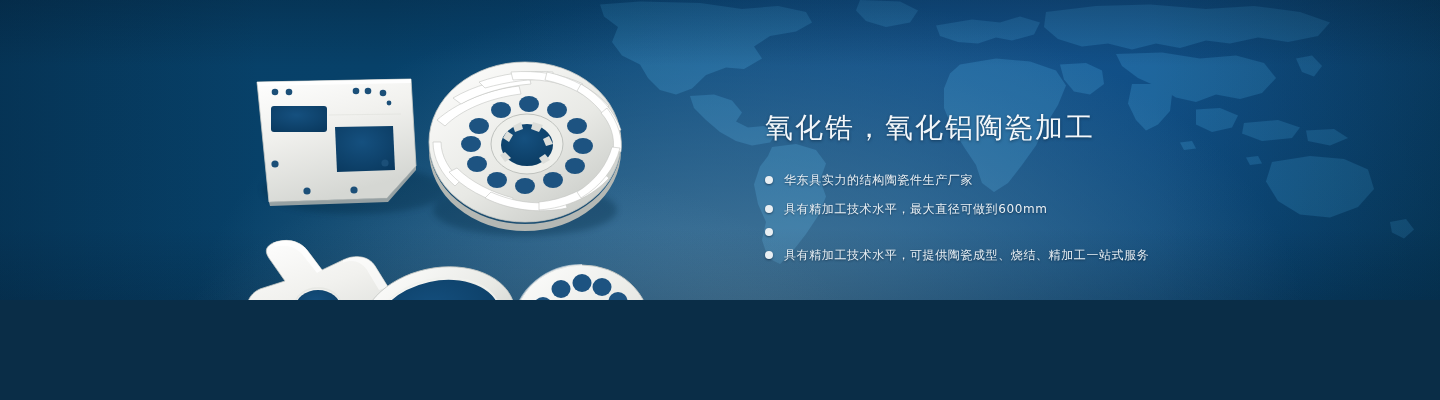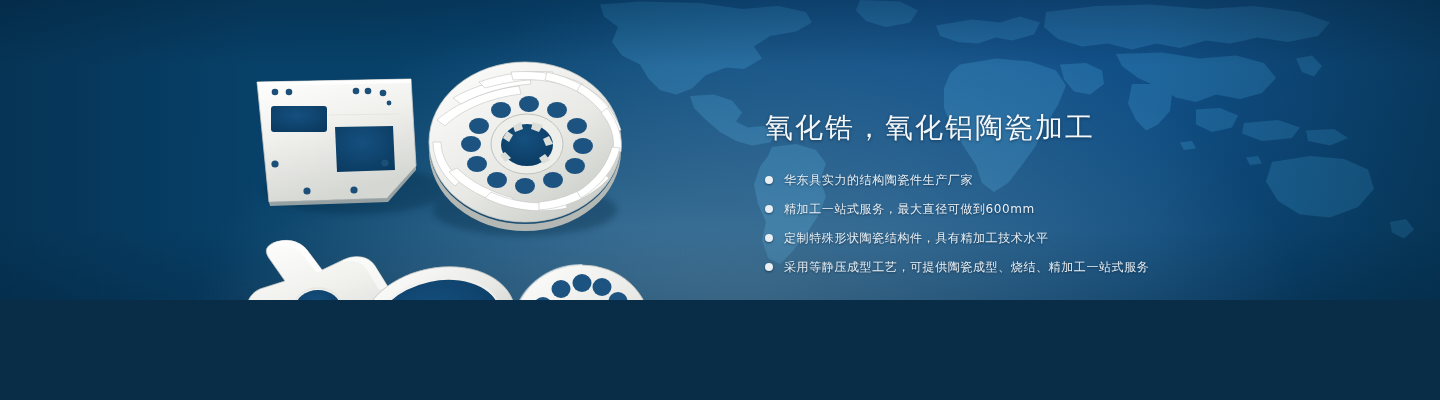--- a/index.html
+++ b/index.html
@@ -326,26 +326,25 @@
   <div class="copy">
     <h1 class="headline">氧化锆，氧化铝陶瓷加工</h1>
 
     <ul class="bullets">
       <li class="bullet">
         <span class="dot"></span>
         <span class="bullet-text">华东具实力的结构陶瓷件生产厂家</span>
       </li>
       <li class="bullet">
         <span class="dot"></span>
-        <span class="bullet-text">精加工一站式服务，最大直径可做到600mm</span>
+        <span class="bullet-text">具有精加工技术水平，最大直径可做到600mm</span>
       </li>
       <li class="bullet">
         <span class="dot"></span>
-        <span class="bullet-text">定制特殊形状陶瓷结构件，具有精加工技术水平</span>
       </li>
       <li class="bullet">
         <span class="dot"></span>
-        <span class="bullet-text">采用等静压成型工艺，可提供陶瓷成型、烧结、精加工一站式服务</span>
+        <span class="bullet-text">具有精加工技术水平，可提供陶瓷成型、烧结、精加工一站式服务</span>
       </li>
     </ul>
   </div>
 
 </div>
 
 </body></html>

